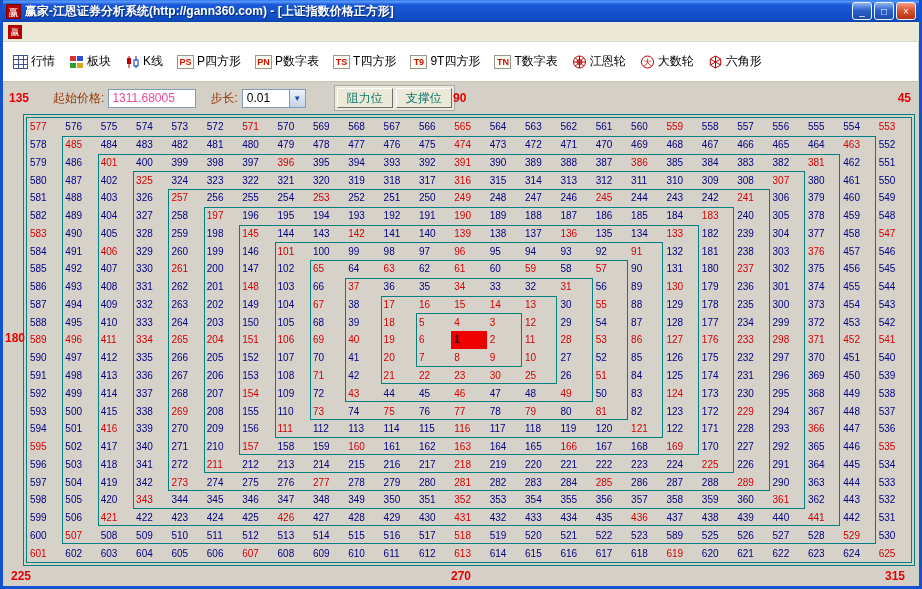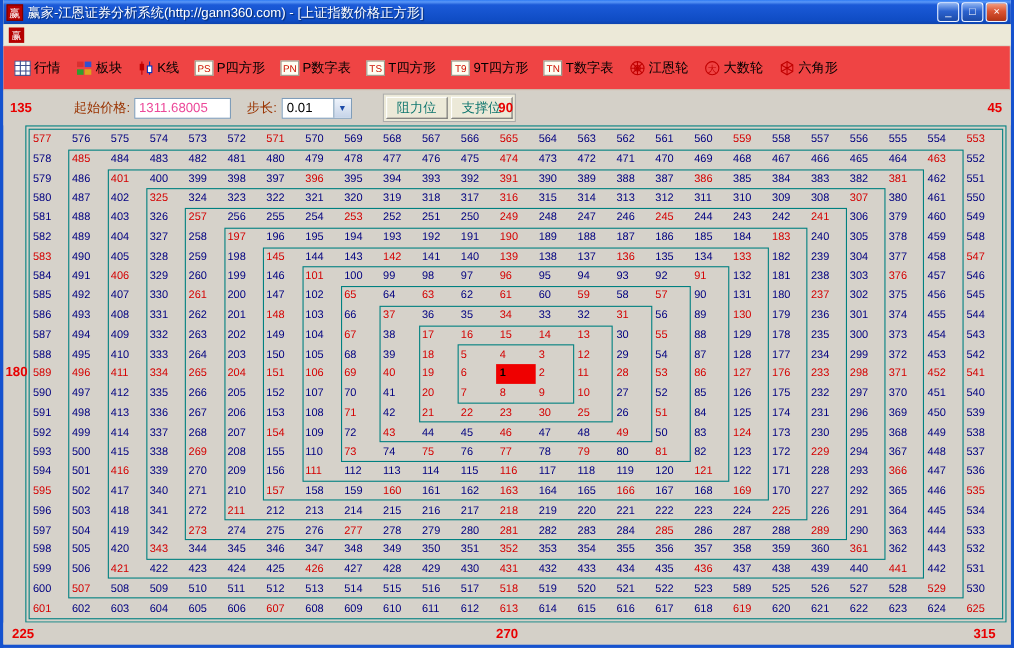--- a/index.html
+++ b/index.html
@@ -12,46 +12,46 @@
     overflow:hidden;
   }
   
   .titlebar{
     position:absolute;left:0;top:0;right:0;height:22px;
     background:linear-gradient(180deg,#2f7bf4 0%,#5a97f7 8%,#1b5ad8 20%,#0f4cc4 85%,#0d43ae 100%);
     display:flex;align-items:center;padding:0 3px;gap:4px;
   }
   .app-icon{width:15px;height:15px;background:#b50000;color:#fff;font-size:10px;line-height:15px;
     text-align:center;border:1px solid #7d0000;flex:0 0 auto;}
-  .title-text{flex:1;color:#fff;font-weight:normal;font-size:12px;white-space:nowrap;overflow:hidden;
+  .title-text{flex:1;color:#fff;font-weight:bold;font-size:12px;white-space:nowrap;overflow:hidden;
     text-shadow:1px 1px 1px #062a6b;}
   .win-buttons{display:flex;gap:2px;flex:0 0 auto;}
   .winbtn{width:20px;height:18px;border-radius:3px;border:1px solid #eef4ff;color:#fff;font-size:10px;
     display:flex;align-items:center;justify-content:center;cursor:pointer;
     background:linear-gradient(180deg,#8fb4f2,#2c63cf 45%,#1b4aa8);}
   .winbtn.close{background:linear-gradient(180deg,#f2a083,#da5433 45%,#b33414);}
   
   .menubar{position:absolute;left:0;right:0;top:22px;height:20px;background:#ece9d8;
     display:flex;align-items:center;padding:0 3px;font-size:12px;border-bottom:1px solid #dcd8c8;}
   .menu-logo{width:14px;height:14px;background:#b50000;color:#fff;font-size:9px;line-height:14px;
     text-align:center;margin:0 4px 0 2px;}
   .menu-item{padding:2px 8px;color:#000;cursor:default;margin-top:48px;}
   
-  .toolbar{position:absolute;left:0;right:1px;top:42px;height:40px;background:#ef4444;
+  .toolbar{position:absolute;left:0;right:1px;top:42px;height:40px;background:#ffffff;
     display:flex;align-items:center;padding:0 4px;gap:2px;border-bottom:1px solid #c9c5b2;}
   .tool-item{display:flex;align-items:center;gap:3px;padding:4px 5px;font-size:12px;color:#000;
     background:transparent;border:1px solid transparent;cursor:pointer;font-family:inherit;}
   .badge{width:17px;height:14px;background:#fffef2;border:1px solid #98988a;color:#cc1100;
-    font-size:9px;font-weight:normal;display:flex;align-items:center;justify-content:center;letter-spacing:0;}
+    font-size:9px;font-weight:bold;display:flex;align-items:center;justify-content:center;letter-spacing:0;}
   .tool-icon{display:inline-flex;align-items:center;}
   
   .controlrow{position:absolute;left:0;right:0;top:82px;height:32px;background:#d4d0c8;
     display:flex;align-items:center;padding:0 6px;font-size:12px;}
   .angle-label{color:var(--angle_label,#e80000);font-size:12px;font-weight:bold;}
-  .field-label{color:var(--field_label,#993300);margin-left:38px;margin-right:4px;}
+  .field-label{color:var(--field_label,#993300);margin-left:24px;margin-right:4px;}
   .field-label.step{margin-left:14px;}
   .price-input{width:88px;height:19px;border:1px solid #7f9db9;font-size:12px;padding:1px 3px;
     font-family:inherit;background:#fff;color:#ec4899;}
   .combo{width:64px;height:19px;border:1px solid #7f9db9;background:#fff;display:inline-flex;align-items:center;}
   .combo-value{flex:1;padding-left:4px;font-size:12px;color:#000;}
   .combo-btn{width:16px;height:17px;border-left:1px solid #7f9db9;font-size:8px;color:#1b4aa8;
     display:flex;align-items:center;justify-content:center;background:linear-gradient(180deg,#eef3fb,#c5d3e8);cursor:pointer;}
   .btn-group{display:inline-flex;gap:3px;margin-left:28px;border:1px solid #aaa;padding:2px;background:#ece9d8;}
   .btn3d{height:20px;padding:0 9px;font-size:12px;font-family:inherit;color:#0f766e;background:#ece9d8;
     border:1px solid;border-color:#fff #6d6d6d #6d6d6d #fff;cursor:pointer;text-align:center;}

